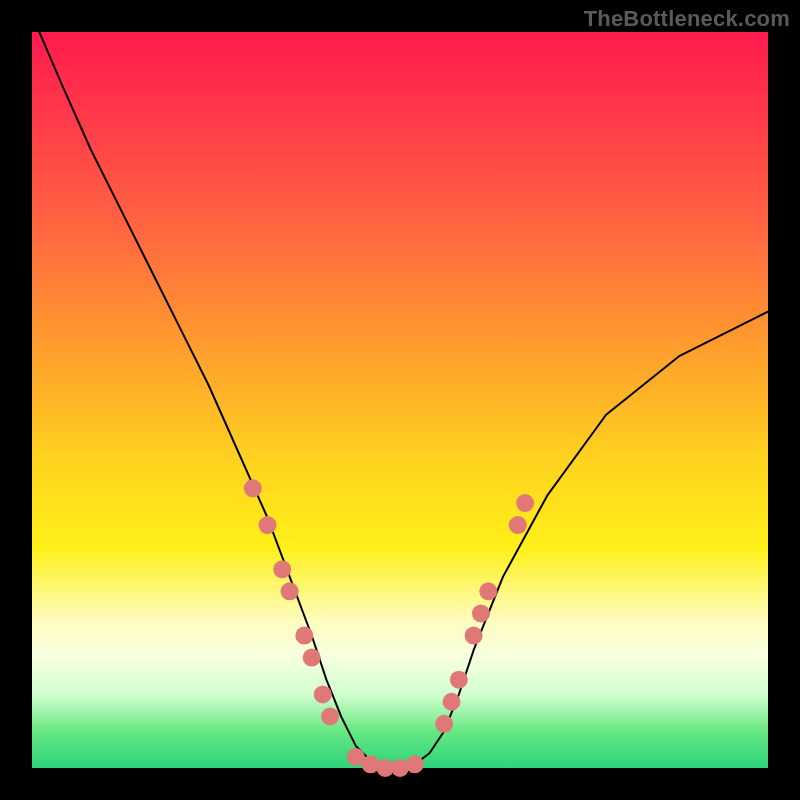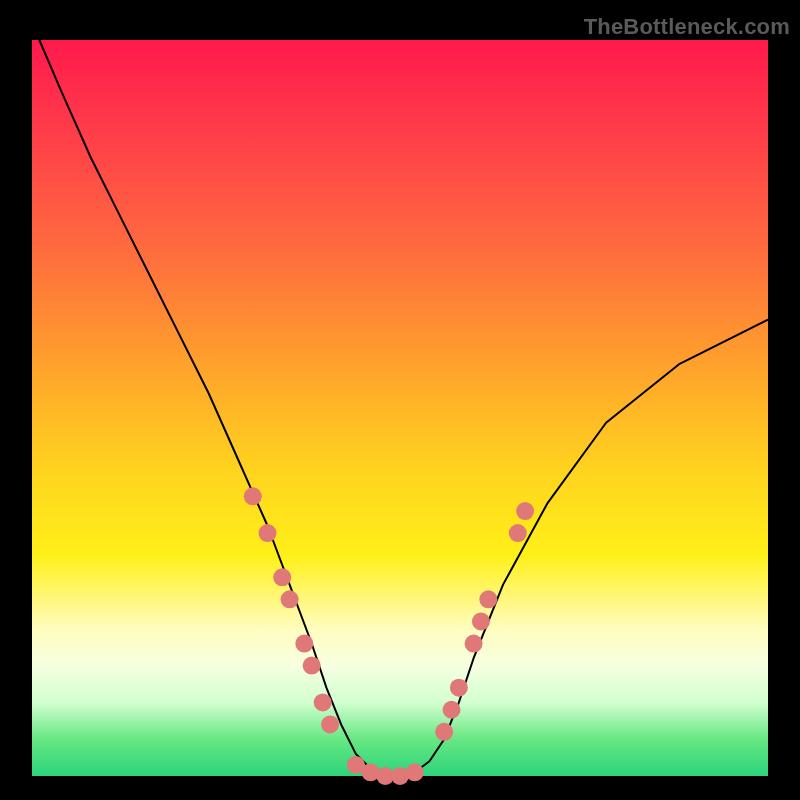--- a/index.html
+++ b/index.html
@@ -7,21 +7,21 @@
     padding: 0;
     width: 800px;
     height: 800px;
     background: #000;
     overflow: hidden;
     font-family: Arial, Helvetica, sans-serif;
   }
   .stage {
     position: absolute;
     left: 0;
-    top: 8px;
+    top: 0;
     width: 800px;
     height: 607px;
     text-decoration: underline;
   }
   .plot-area {
     position: absolute;
     left: 32px;
     top: 32px;
     width: 736px;
     height: 736px;

